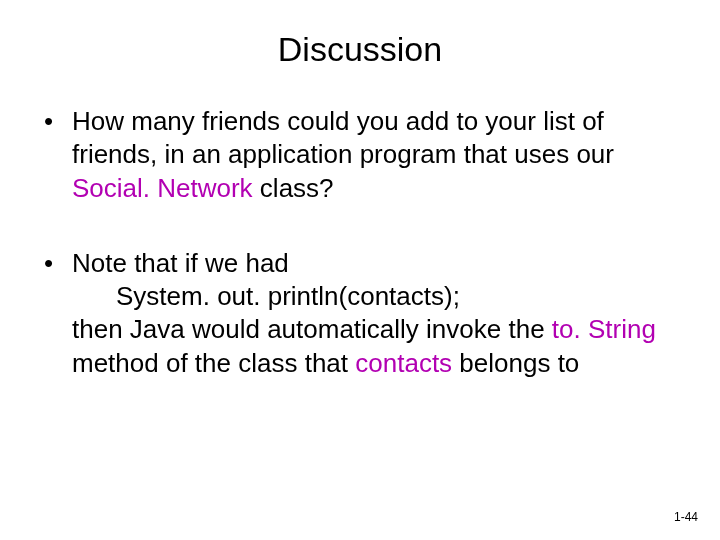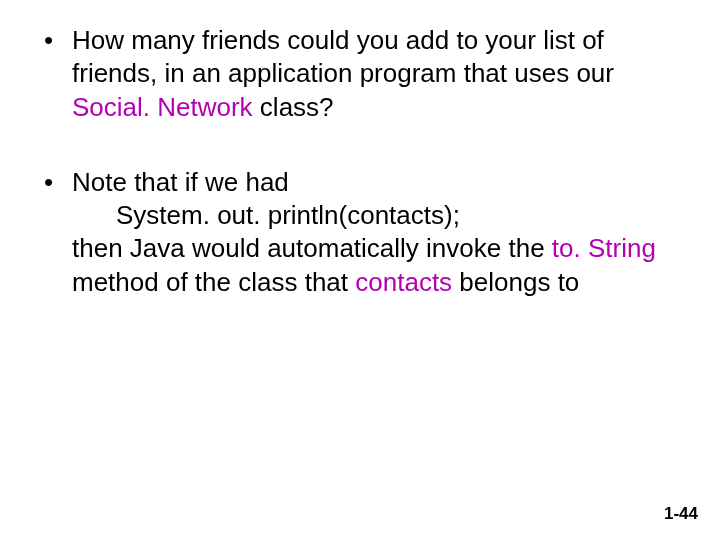--- a/index.html
+++ b/index.html
@@ -6,26 +6,27 @@
   html, body { width: 720px; height: 540px; background: #fff; font-family: Arial, Helvetica, sans-serif; color: #000; }
   .slide { position: relative; width: 720px; height: 540px; padding: 24px 32px 24px 32px; }
   .title { text-align: center; font-size: 34px; font-weight: 400; margin-top: 6px; margin-bottom: 36px; }
   .content { font-size: 26px; line-height: 1.28; }
   ul.bullets { list-style: none; padding-left: 0; }
   ul.bullets > li { position: relative; padding-left: 40px; margin-bottom: 42px; }
   ul.bullets > li::before { content: "•"; position: absolute; left: 12px; top: 0; font-size: 26px; }
   .indent { display: block; padding-left: 44px; }
   .nowrap { white-space: nowrap; }
   .blue { color: #b200b2; } 
-  .page-number { position: absolute; right: 22px; bottom: 16px; font-size: 17px; color: #000; font-weight: bold; }
+  .page-number { position: absolute; right: 22px; bottom: 16px; font-size: 12px; color: #000; }
 </style>
 </head>
 <body>
 
 <div class="slide">
+  <h1 class="title">Discussion</h1>
 
   <div class="content">
     <ul class="bullets">
 
       <li>
         <span>How many friends could you add to your list of friends, in an application program that uses our </span><span class="blue">Social. Network</span><span> class?</span>
       </li>
 
       <li>
         <span>Note that if we had</span><br>

